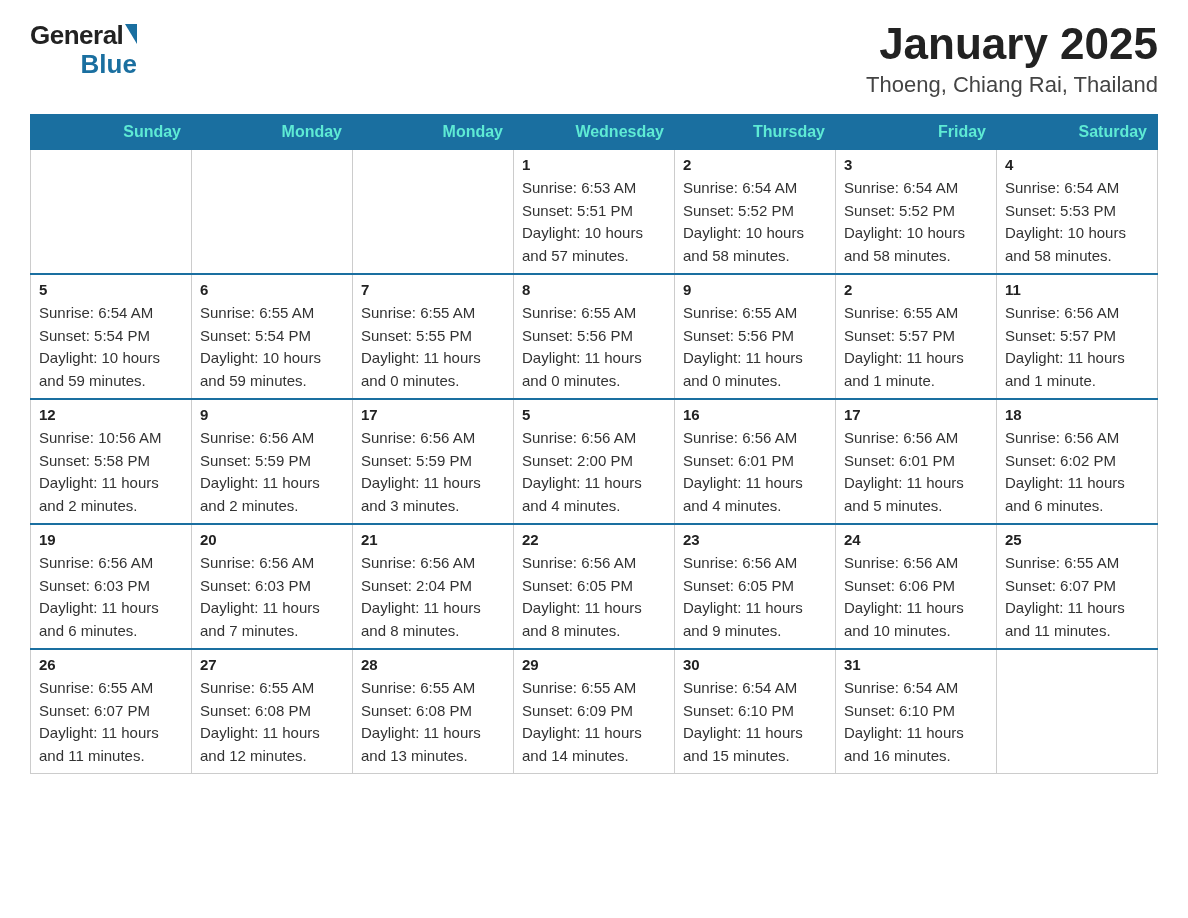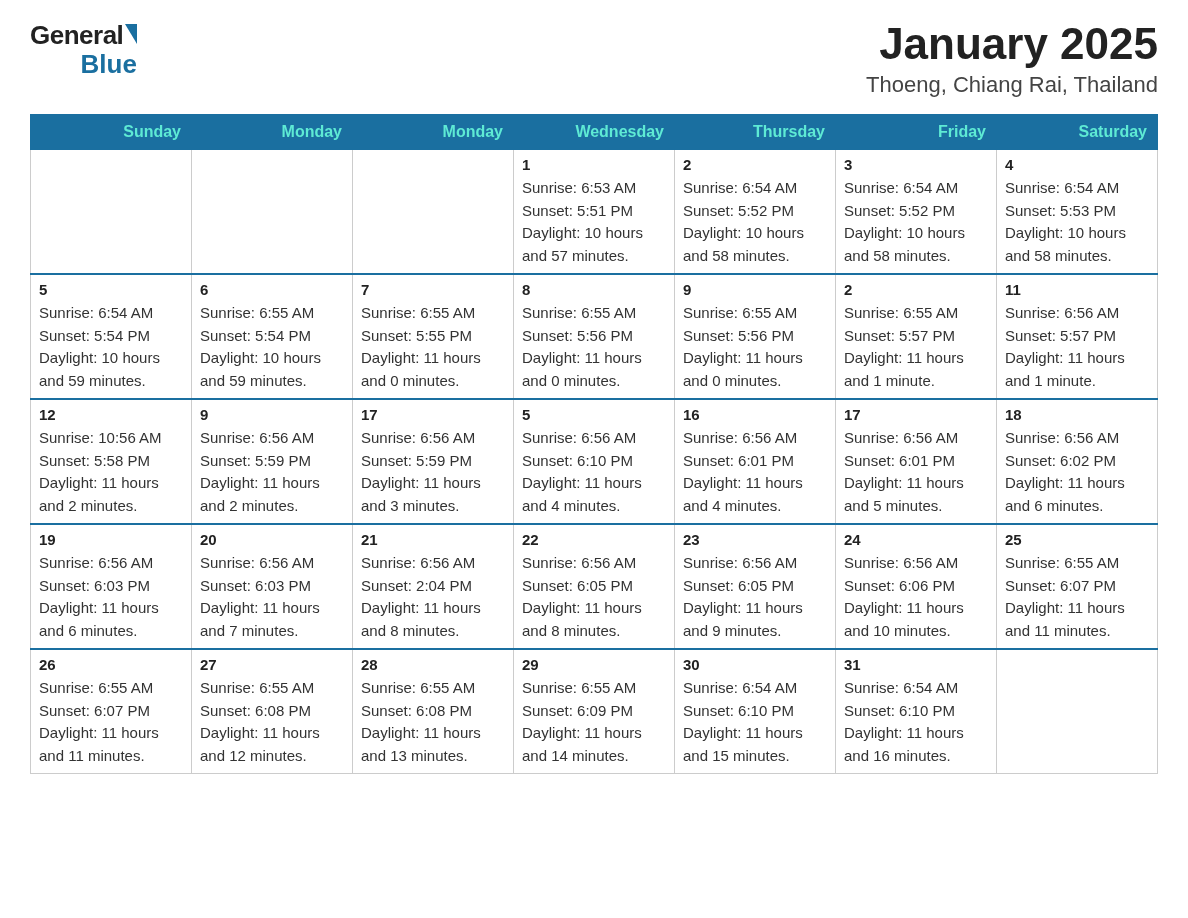--- a/index.html
+++ b/index.html
@@ -239,21 +239,21 @@
         <td>
           <div class="day-number">17</div>
           <div class="day-info">Sunrise: 6:56 AM
 Sunset: 5:59 PM
 Daylight: 11 hours
 and 3 minutes.</div>
         </td>
         <td>
           <div class="day-number">5</div>
           <div class="day-info">Sunrise: 6:56 AM
-Sunset: 6:10 PM
+Sunset: 2:00 PM
 Daylight: 11 hours
 and 4 minutes.</div>
         </td>
         <td>
           <div class="day-number">16</div>
           <div class="day-info">Sunrise: 6:56 AM
 Sunset: 6:01 PM
 Daylight: 11 hours
 and 4 minutes.</div>
         </td>

